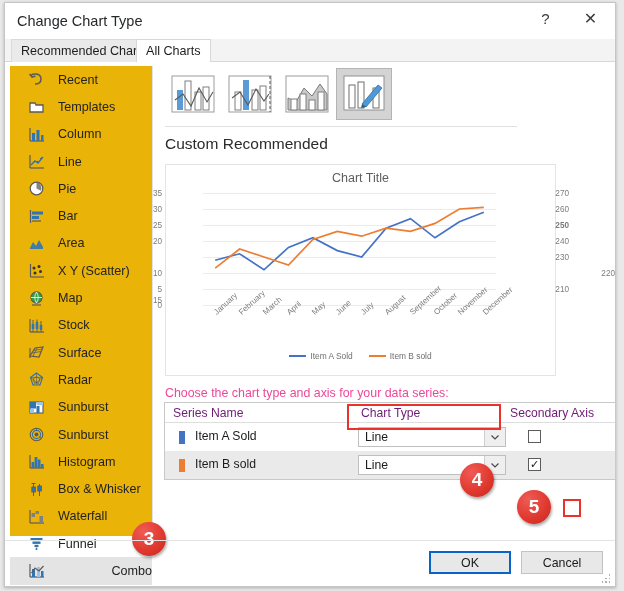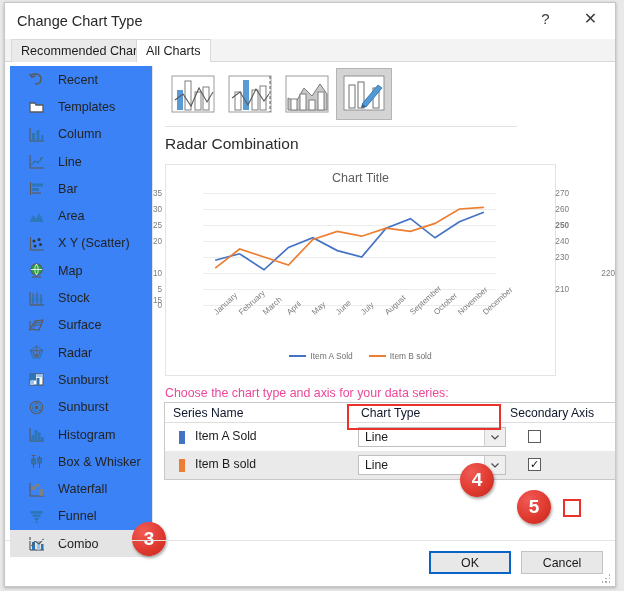--- a/index.html
+++ b/index.html
@@ -42,32 +42,32 @@
     border:1px solid transparent; border-bottom:none; cursor:default;
   }
   #tab-recommended { left:6px; background:#eaeaea; border-color:#dadada; }
   #tab-allcharts { left:131px; background:#ffffff; border-color:#d8d8d8;
                    border-bottom:1px solid #ffffff; height:24px; }
   
   #content { position:absolute; left:0; top:59px; right:0; bottom:0; background:#fff; }
   
   #sidebar {
     position:absolute; left:5px; top:4px; width:143px; height:470px;
-    background:#3b82f6; border-right:1px solid #e2e2e2;
+    background:#eab308; border-right:1px solid #e2e2e2;
   }
   .side-item {
     position:relative; height:27.3px; display:flex; align-items:center;
     padding-left:17px; cursor:default;
   }
   .side-item .ico {
     width:19px; height:19px; flex:0 0 19px; margin-right:12px;
     display:flex; align-items:center; justify-content:center;
   }
   .side-item .lbl { font-size:12.6px; color:#232323; white-space:nowrap; }
-  .side-item.selected { background:#e4e4e4; }
+  .side-item.selected { background:#e4e4e4;justify-content:space-between; }
   
   #rightpane { position:absolute; left:152px; top:0; right:6px; bottom:0; }
   
   #typestrip { position:absolute; left:6px; top:6px; width:100%; height:54px; }
   .typethumb {
     position:absolute; top:0; width:56px; height:52px;
     background:#fff; cursor:default;
     display:flex; align-items:center; justify-content:center;
   }
   .typethumb.active { background:#d4d4d4; border:1px solid #b4b4b4; }
@@ -112,21 +112,21 @@
   
   #choose-label {
     position:absolute; left:8px; top:324px;
     font-size:12.4px; color:#ec4899; white-space:nowrap;
   }
   #stable {
     position:absolute; left:7px; top:340px; width:452px; height:78px;
     border:1px solid #c9c9c9; background:#fff;
   }
   #thead { position:relative; height:20px; background:#fff; border-bottom:1px solid #dedede; }
-  .th { position:absolute; top:3px; font-size:12.2px; color:#0f172a; white-space:nowrap; }
+  .th { position:absolute; top:3px; font-size:12.2px; color:#701a75; white-space:nowrap; }
   #th-series { left:8px; }
   #th-type { left:196px; }
   #th-axis { left:345px; }
   .srow { position:relative; height:28px; }
   .srow.alt { background:#eaeaea; }
   .swatch-box { position:absolute; left:14px; top:8px; width:6px; height:13px; }
   .sname { position:absolute; left:30px; top:6px; font-size:12.2px; color:#1b1b1b; white-space:nowrap; }
   .dd {
     position:absolute; left:193px; top:4px; width:148px; height:20px;
     border:1px solid #bfbfbf; background:#fff;
@@ -235,20 +235,29 @@
               <line x1="2" y1="15" x2="16" y2="15" stroke="#5a5a5a" stroke-width="1.2"></line>
               <polyline points="3,12 7,8 10,10 15,4" fill="none" stroke="#2e75b6" stroke-width="1.4"></polyline>
               <path d="M5 10 l1.5 -1.5 M12 6 l1.5 -1.5 M9 9 l1 -1" stroke="#5a5a5a" stroke-width="1"></path>
             </svg>
           </span>
           <span class="lbl">Line</span>
         </div>
         <div class="side-item">
           <span class="ico">
             <svg width="17" height="17" viewBox="0 0 17 17">
+              <circle cx="8.5" cy="8.5" r="6.3" fill="#fff" stroke="#5a5a5a" stroke-width="1.3"></circle>
+              <path d="M8.5 8.5 L8.5 2.2 A6.3 6.3 0 0 1 13 10.8 Z" fill="#5a5a5a" opacity="0.75"></path>
+            </svg>
+          </span>
+          <span class="lbl">Pie</span>
+        </div>
+        <div class="side-item">
+          <span class="ico">
+            <svg width="17" height="17" viewBox="0 0 17 17">
               <line x1="2.5" y1="2" x2="2.5" y2="15" stroke="#5a5a5a" stroke-width="1.2"></line>
               <rect x="4" y="3.5" width="11" height="3" fill="#2e75b6"></rect>
               <rect x="4" y="8" width="7" height="3" fill="#2e75b6"></rect>
               <line x1="4" y1="13" x2="13" y2="13" stroke="#5a5a5a" stroke-width="1.2"></line>
             </svg>
           </span>
           <span class="lbl">Bar</span>
         </div>
         <div class="side-item">
           <span class="ico">
@@ -443,21 +452,21 @@
             <rect x="16" y="8" width="6" height="26" fill="#fff" stroke="#6f6f6f"></rect>
             <rect x="31" y="14" width="6" height="20" fill="#fff" stroke="#6f6f6f"></rect>
             <g>
               <polygon points="20,30 24,33 40,14 36,11" fill="#4e9ad8" stroke="#2e6da4" stroke-width="0.8"></polygon>
               <polygon points="20,30 24,33 19,34" fill="#2b5d8a"></polygon>
             </g>
           </svg>
         </div>
       </div>
       <div id="strip-rule"></div>
-      <div id="combo-name">Radar Combination</div>
+      <div id="combo-name">Custom Recommended</div>
 
       <div id="preview">
         <div id="chart-title">Chart Title</div>
         <div id="plot">
             <div class="gridline" style="top: 0px;"></div>
             <div class="ytick" style="top: 0px;">35</div>
             <div class="gridline" style="top: 16px;"></div>
             <div class="ytick" style="top: 16px;">30</div>
             <div class="gridline" style="top: 32px;"></div>
             <div class="ytick" style="top: 32px;">25</div>

